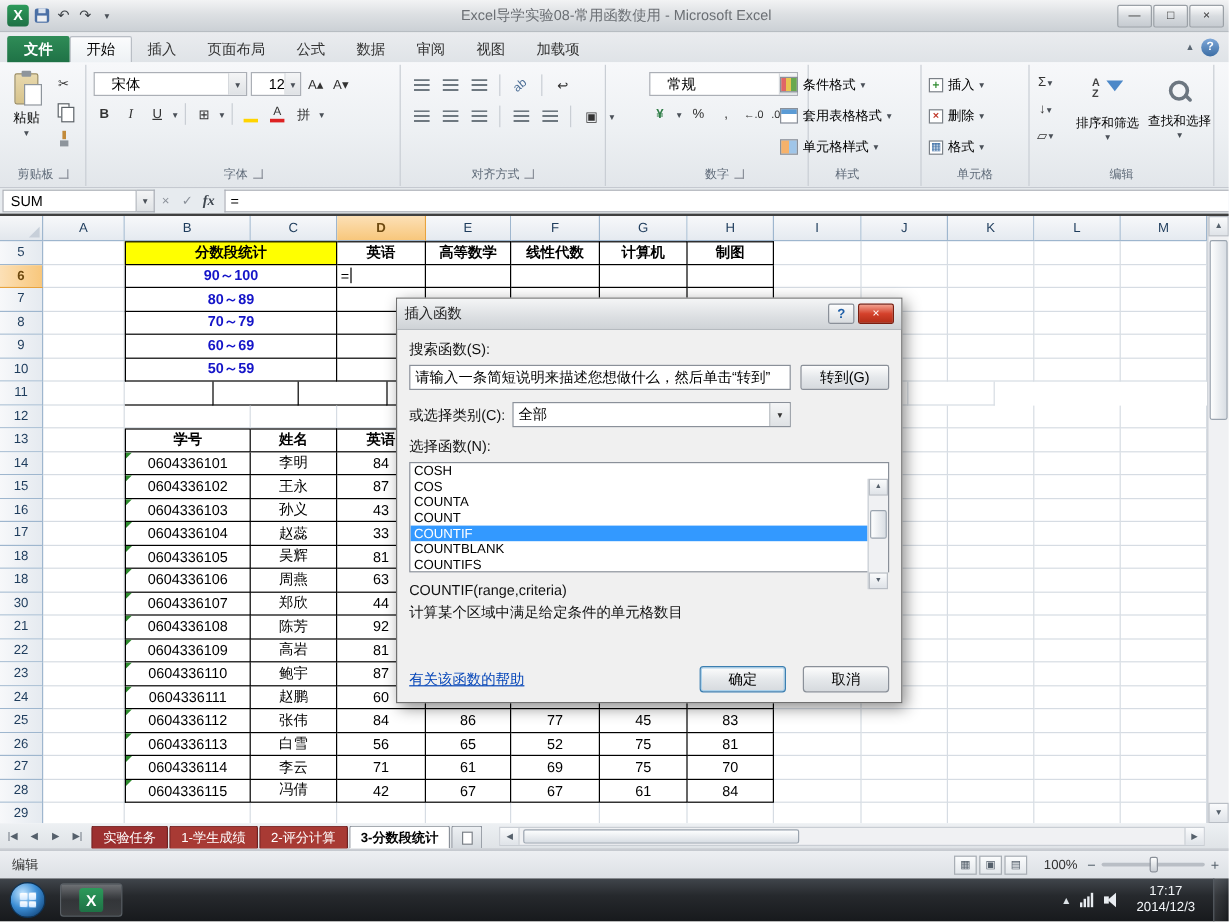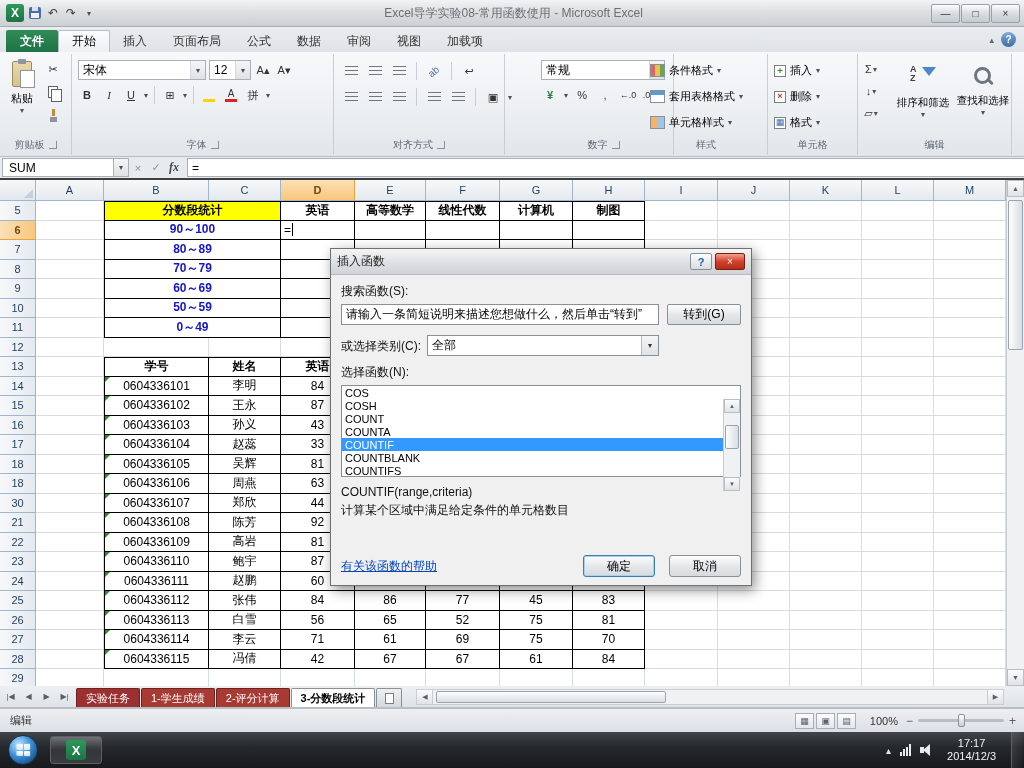--- a/index.html
+++ b/index.html
@@ -26,21 +26,21 @@
 .rtab.active{background:linear-gradient(#FBFCFD,#EDF1F4);border:1px solid #B9BEC5;border-bottom:none;border-radius:2px 2px 0 0;color:#000}
 .tabrow-right{margin-left:auto;display:flex;align-items:center;gap:7px;padding-right:8px;height:100%}
 .mini-ico{color:#5B6773;font-size:9px}
 .help-ico{width:15px;height:15px;border-radius:50%;background:linear-gradient(#7FA8D9,#3C6EA5);color:#fff;font-size:10px;font-weight:bold;display:flex;align-items:center;justify-content:center}
 
 
 .ribbon{position:absolute;left:0;top:52px;width:100%;height:105px;background:linear-gradient(#F7F8FA,#EDF0F3 55%,#E2E6EA);border-bottom:1px solid #B9BEC5}
 .rgroup{position:absolute;top:2px;height:101px;border-right:1px solid #C9CED4}
 .glabel{position:absolute;bottom:3px;left:0;right:0;text-align:center;font-size:10px;color:#5E6A78;display:flex;align-items:center;justify-content:center;gap:4px}
 .launcher{width:8px;height:8px;border:1px solid #8A9099;border-top:none;border-left:none;display:inline-block}
-.combo{background:#fff;border:1px solid #ABAFB6;height:20px;display:flex;align-items:center;font-size:12px;padding-left:4px}
+.combo{background:#fff;border:1px solid #ABAFB6;height:20px;display:flex;align-items:center;font-size:12px;padding-left:14px}
 .combo .dd{margin-left:auto;width:15px;height:100%;display:flex;align-items:center;justify-content:center;color:#4A5058;font-size:8px;border-left:1px solid #D6D9DD;background:linear-gradient(#F4F5F6,#DFE2E5)}
 .mini{min-width:18px;height:18px;display:inline-flex;align-items:center;justify-content:center;font-size:11px;color:#333;gap:1px}
 .dd9{font-size:8px;color:#4A5058}
 .g-clip{left:0;width:72px}
 .paste-big{position:absolute;left:3px;top:4px;width:38px;height:74px;display:flex;flex-direction:column;align-items:center}
 .ico-paste{width:20px;height:26px;background:linear-gradient(#E8D9AE,#D7C38B);border:1px solid #9A8A5C;border-radius:2px;position:relative;margin-top:3px}
 .ico-paste::before{content:"";position:absolute;left:5px;top:-3px;width:8px;height:5px;background:#8E959C;border-radius:1px}
 .ico-paste::after{content:"";position:absolute;right:-4px;bottom:-2px;width:13px;height:16px;background:#fff;border:1px solid #8E959C}
 .paste-lbl{margin-top:4px;font-size:11px}
 .clip-col{position:absolute;left:44px;top:6px;display:flex;flex-direction:column;gap:5px}
@@ -557,21 +557,20 @@
         <div class="gc tbl stat" style="width: 72px;"></div>
         <div class="gc" style="width: 73px;"></div>
         <div class="gc" style="width: 72px;"></div>
         <div class="gc" style="width: 72px;"></div>
         <div class="gc" style="width: 72px;"></div>
         <div class="gc" style="width: 72px;"></div>
       </div>
       <div class="grow">
         <div class="rh">11</div>
         <div class="gc" style="width: 68px;"></div>
-        <div class="gc tbl range bl" style="width: 177px;">0～49</div>
         <div class="gc tbl stat" style="width: 74px;"></div>
         <div class="gc tbl stat" style="width: 71px;"></div>
         <div class="gc tbl stat" style="width: 74px;"></div>
         <div class="gc tbl stat" style="width: 73px;"></div>
         <div class="gc tbl stat" style="width: 72px;"></div>
         <div class="gc" style="width: 73px;"></div>
         <div class="gc" style="width: 72px;"></div>
         <div class="gc" style="width: 72px;"></div>
         <div class="gc" style="width: 72px;"></div>
         <div class="gc" style="width: 72px;"></div>
@@ -890,24 +889,24 @@
       </div>
       <div class="dcat-row">
         <span class="dlbl">或选择类别(C):</span>
         <div class="dcombo">
           <span>全部</span>
           <span class="dd">▾</span>
         </div>
       </div>
       <div class="dlbl" style="margin-top:8px">选择函数(N):</div>
       <div class="dlist">
+          <div class="ditem">COSH</div>
           <div class="ditem">COS</div>
-          <div class="ditem">COSH</div>
+          <div class="ditem">COUNTA</div>
           <div class="ditem">COUNT</div>
-          <div class="ditem">COUNTA</div>
           <div class="ditem sel">COUNTIF</div>
           <div class="ditem">COUNTBLANK</div>
           <div class="ditem">COUNTIFS</div>
         </div>
       <div class="dlist-sb" style="position:absolute;right:11px;top:124px;height:92px">
         <div class="sbtn">▲</div>
         <div class="thumb"></div>
         <div class="sbtn bot">▼</div>
       </div>
       <div class="dsig">COUNTIF(range,criteria)</div>

